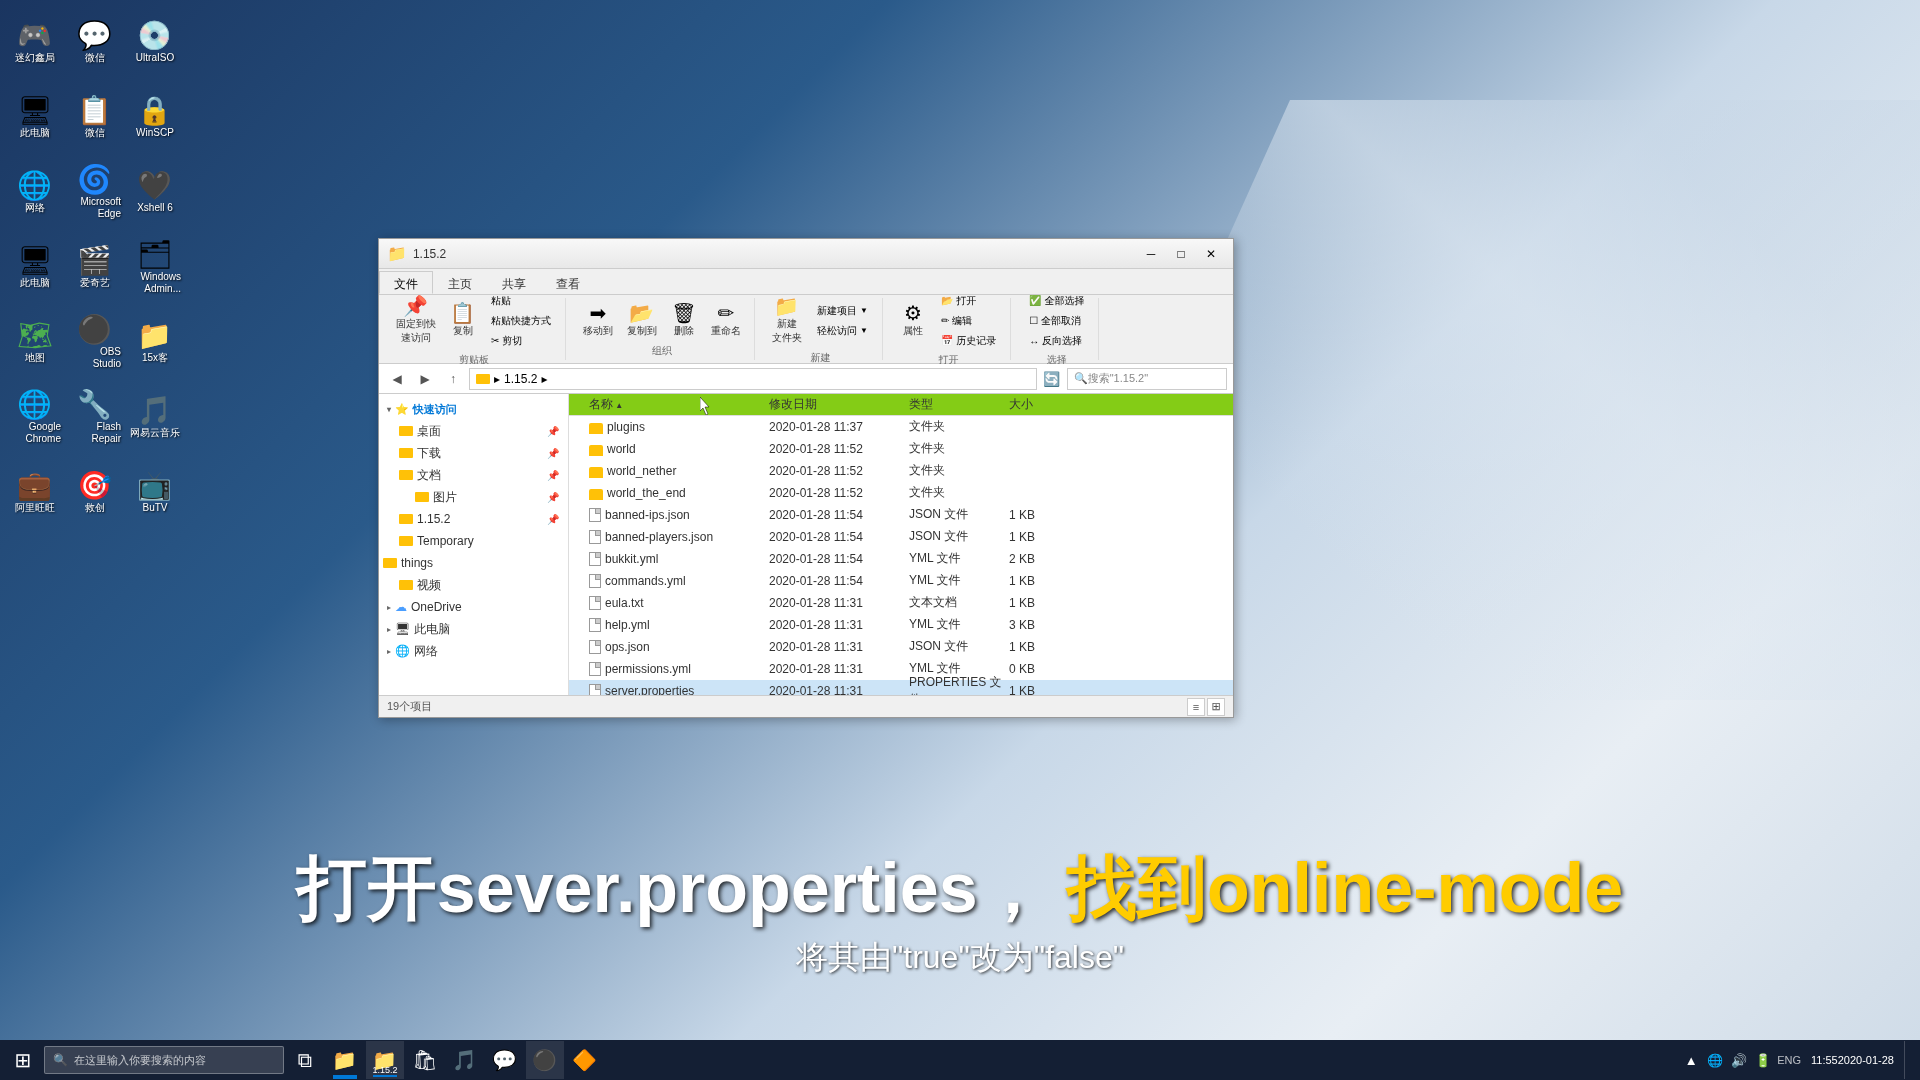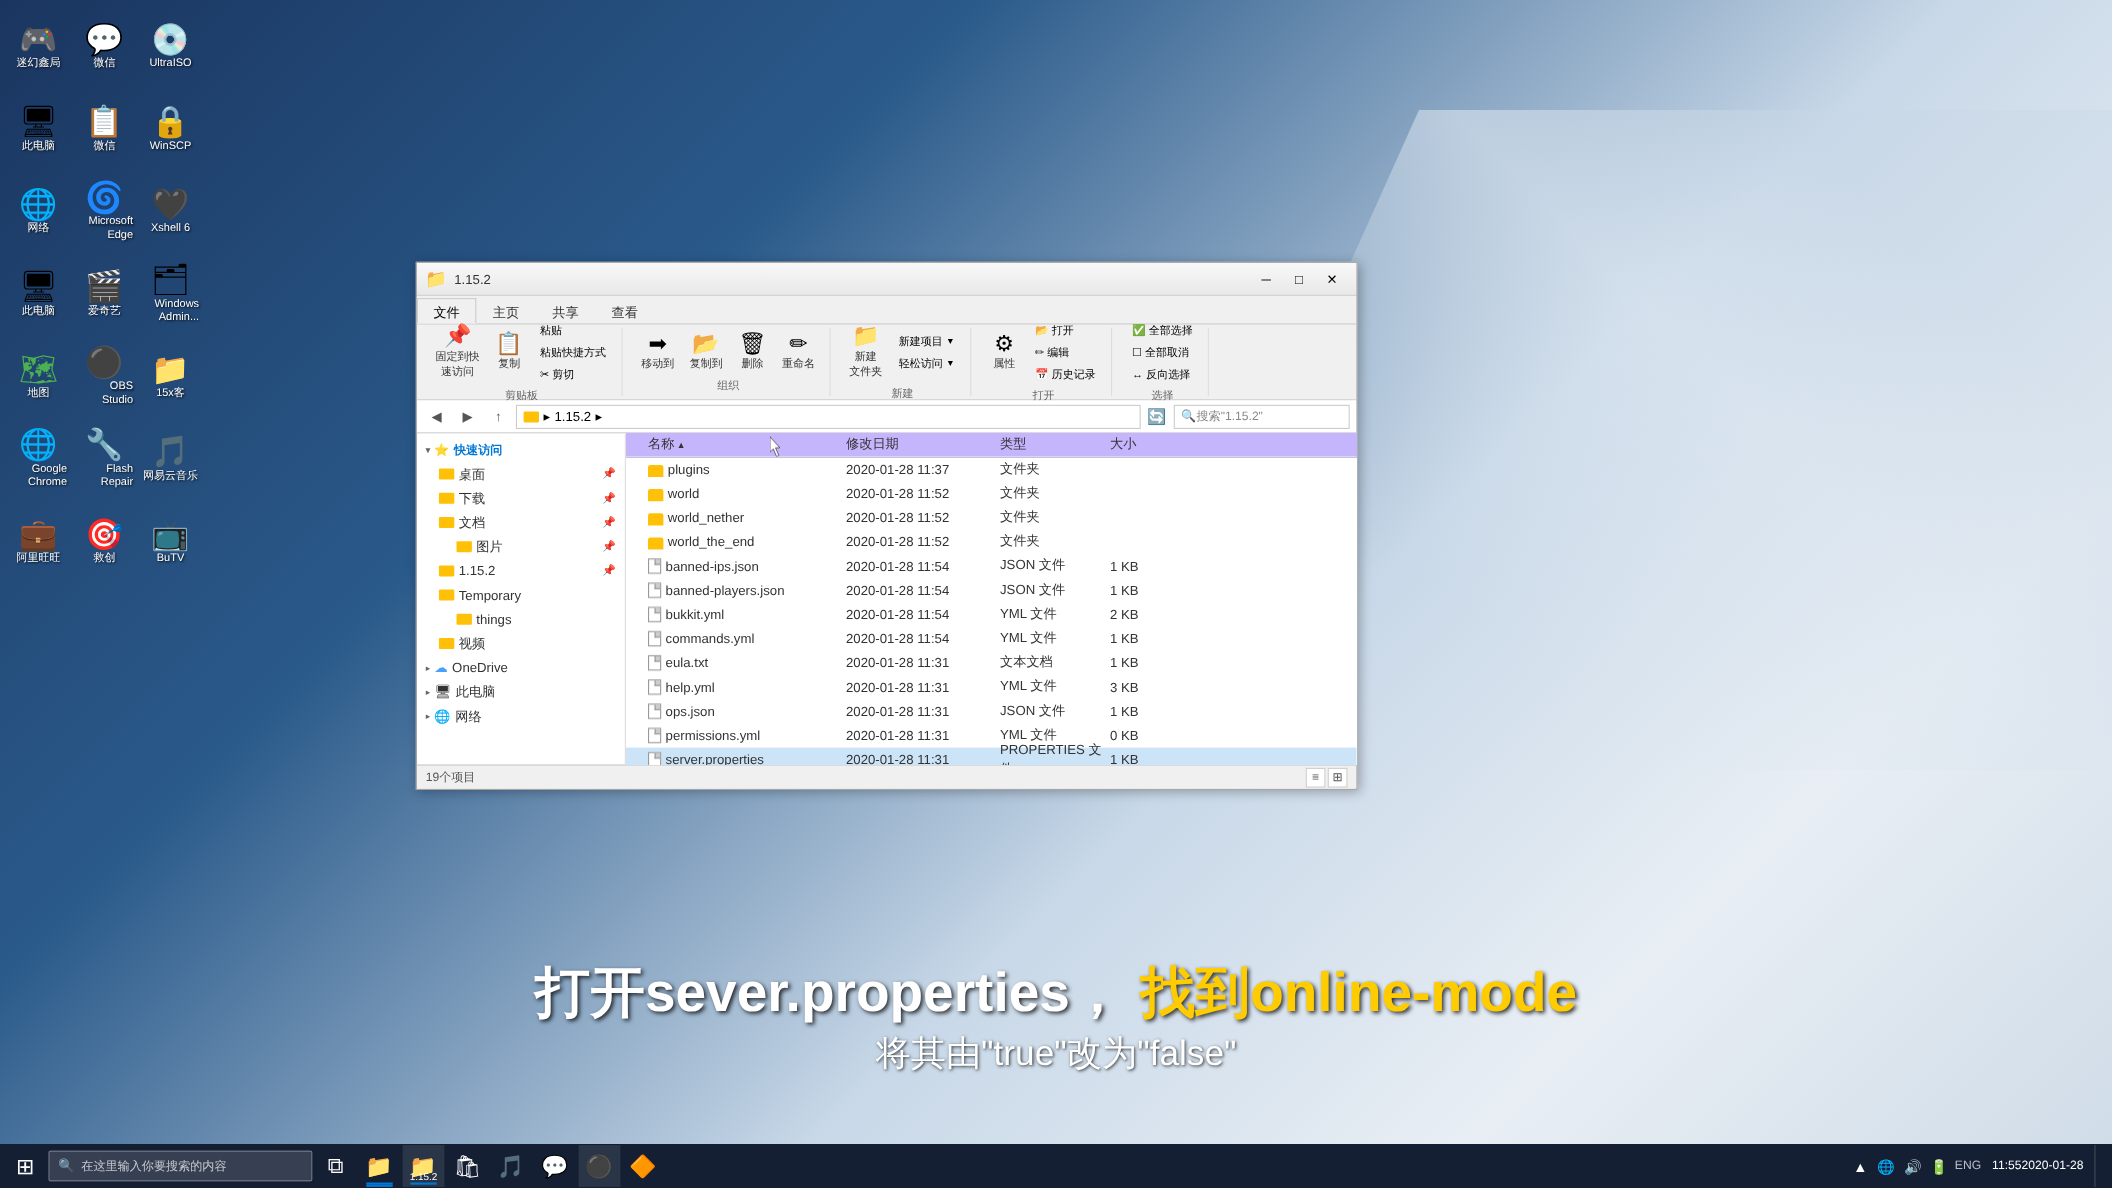--- a/index.html
+++ b/index.html
@@ -275,21 +275,21 @@
 
     
     .file-list {
       flex: 1;
       background: white;
       overflow-y: auto;
     }
 
     .file-list-header {
       height: 22px;
-      background: #c4b5fd;
+      background: #84cc16;
       border-bottom: 1px solid #ddd;
       display: flex;
       align-items: center;
       font-size: 12px;
       color: #333;
       position: sticky;
       top: 0;
     }
 
     .col-name { width: 200px; padding-left: 20px; cursor: pointer; }
@@ -381,21 +381,21 @@
       bottom: 60px;
       left: 0;
       right: 0;
       display: flex;
       flex-direction: column;
       align-items: center;
       pointer-events: none;
     }
 
     .subtitle-main {
-      font-size: 50px;
+      font-size: 70px;
       font-weight: bold;
       color: white;
       text-shadow: 2px 2px 4px rgba(0,0,0,0.8);
       text-align: center;
       font-family: Arial, sans-serif;
       margin-top: 36px;
     }
 
     .subtitle-sub {
       font-size: 32px;
@@ -828,21 +828,21 @@
         </div>
         <div class="sidebar-item" style="padding-left:20px">
           <span class="sidebar-folder-icon"></span>
           <span>1.15.2</span>
           <span class="sidebar-pin">📌</span>
         </div>
         <div class="sidebar-item" style="padding-left:20px">
           <span class="sidebar-folder-icon"></span>
           <span>Temporary</span>
         </div>
-        <div class="sidebar-item" style="padding-left:36px">
+        <div class="sidebar-item" style="padding-left:4px">
           <span class="sidebar-folder-icon"></span>
           <span>things</span>
         </div>
         <div class="sidebar-item" style="padding-left:20px">
           <span class="sidebar-folder-icon"></span>
           <span>视频</span>
         </div>
         <div class="sidebar-item">
           <span class="sidebar-arrow">▸</span>
           <span style="color:#4a9eff">☁</span>

